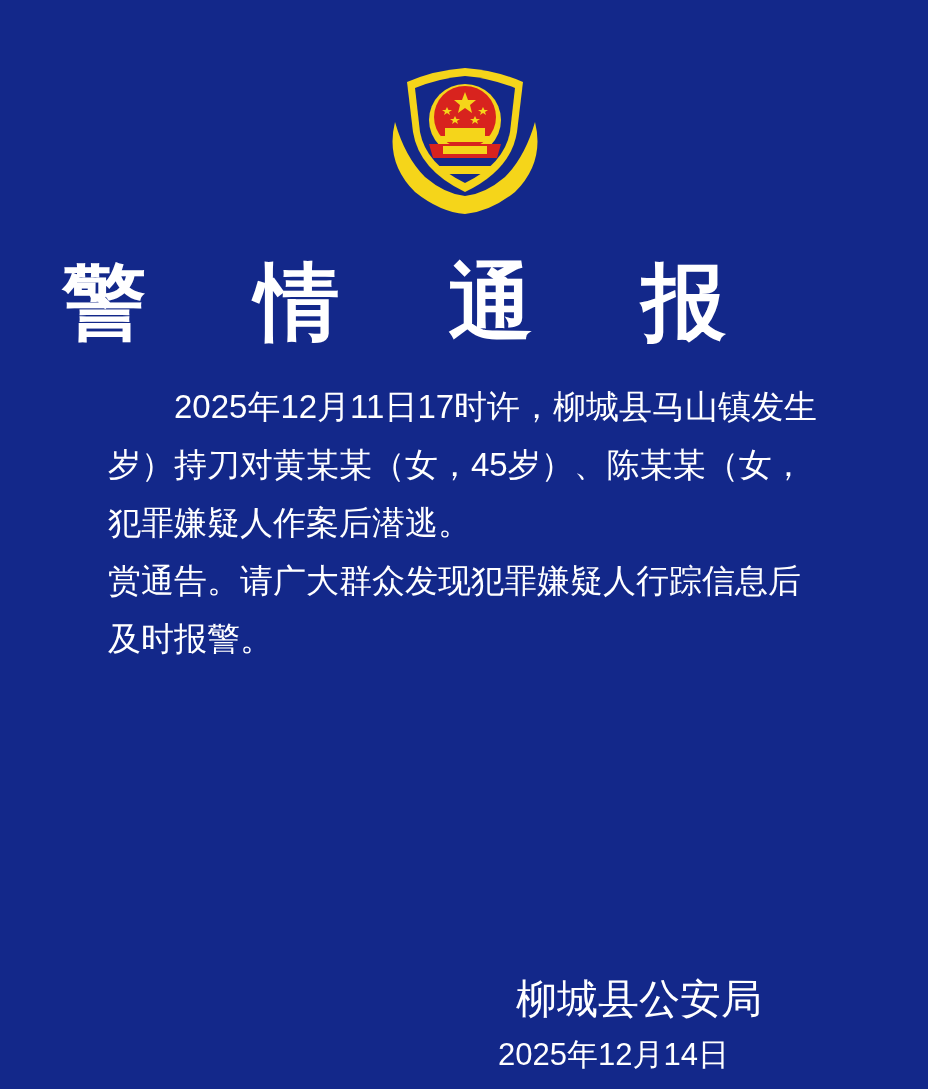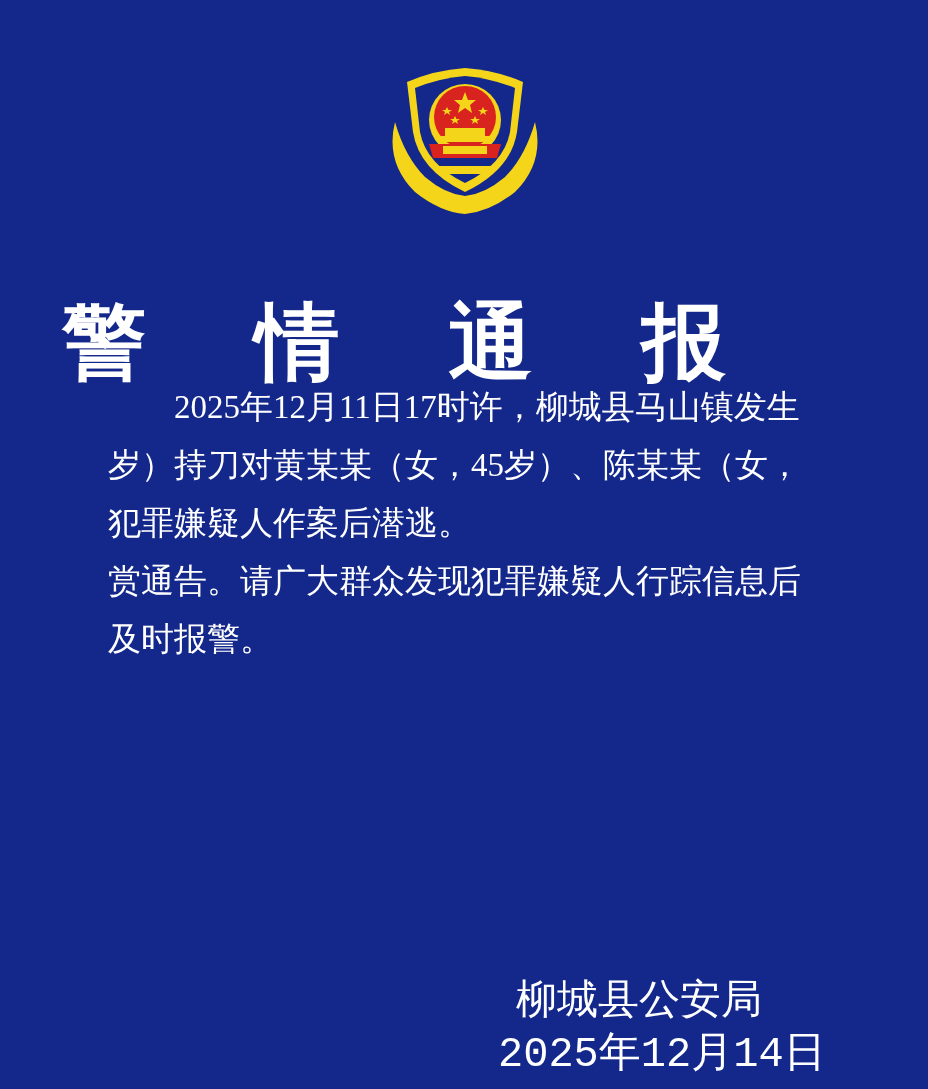--- a/index.html
+++ b/index.html
@@ -17,39 +17,38 @@
   }
   .title {
     position: absolute; left: 0; top: 252px; width: 788px;
     text-align: center;
     font-size: 84px; font-weight: bold;
     letter-spacing: 40px;
     padding-left: 40px;
     box-sizing: border-box;
     line-height: 100px;
     font-family: "DejaVu Serif", serif;
-    margin-top: 40px;
   }
   .body-text {
     position: absolute; left: 108px; top: 378px; width: 712px;
     font-size: 33px; line-height: 58px;
-    font-family: Liberation Serif, serif;
+    font-family: Liberation Sans, sans-serif;
     font-weight: normal;
   }
   .line { display: block; white-space: nowrap; }
   .indent { padding-left: 66px; }
   .sign {
     position: absolute; left: 516px; top: 970px;
     font-size: 41px; line-height: 58px;
     font-family: "DejaVu Sans", sans-serif;
   }
   .date {
     position: absolute; left: 498px; top: 1026px;
-    font-size: 42px; line-height: 58px;
-    font-family: Liberation Mono, monospace;
+    font-size: 31px; line-height: 58px;
+    font-family: Liberation Sans, sans-serif;
   }
 </style>
 </head>
 <body>
 
 <svg class="emblem" viewBox="0 0 160 160" xmlns="http://www.w3.org/2000/svg">
 
   <path d="M10 60 Q0 100 30 130 Q55 150 80 152 Q105 150 130 130 Q160 100 150 60 Q140 95 120 115 Q100 132 80 134 Q60 132 40 115 Q20 95 10 60Z" fill="#f5d51a"></path>
 
   <path d="M22 20 Q50 8 80 6 Q110 8 138 20 L132 70 Q126 108 80 130 Q34 108 28 70Z" fill="#f5d51a"></path>

